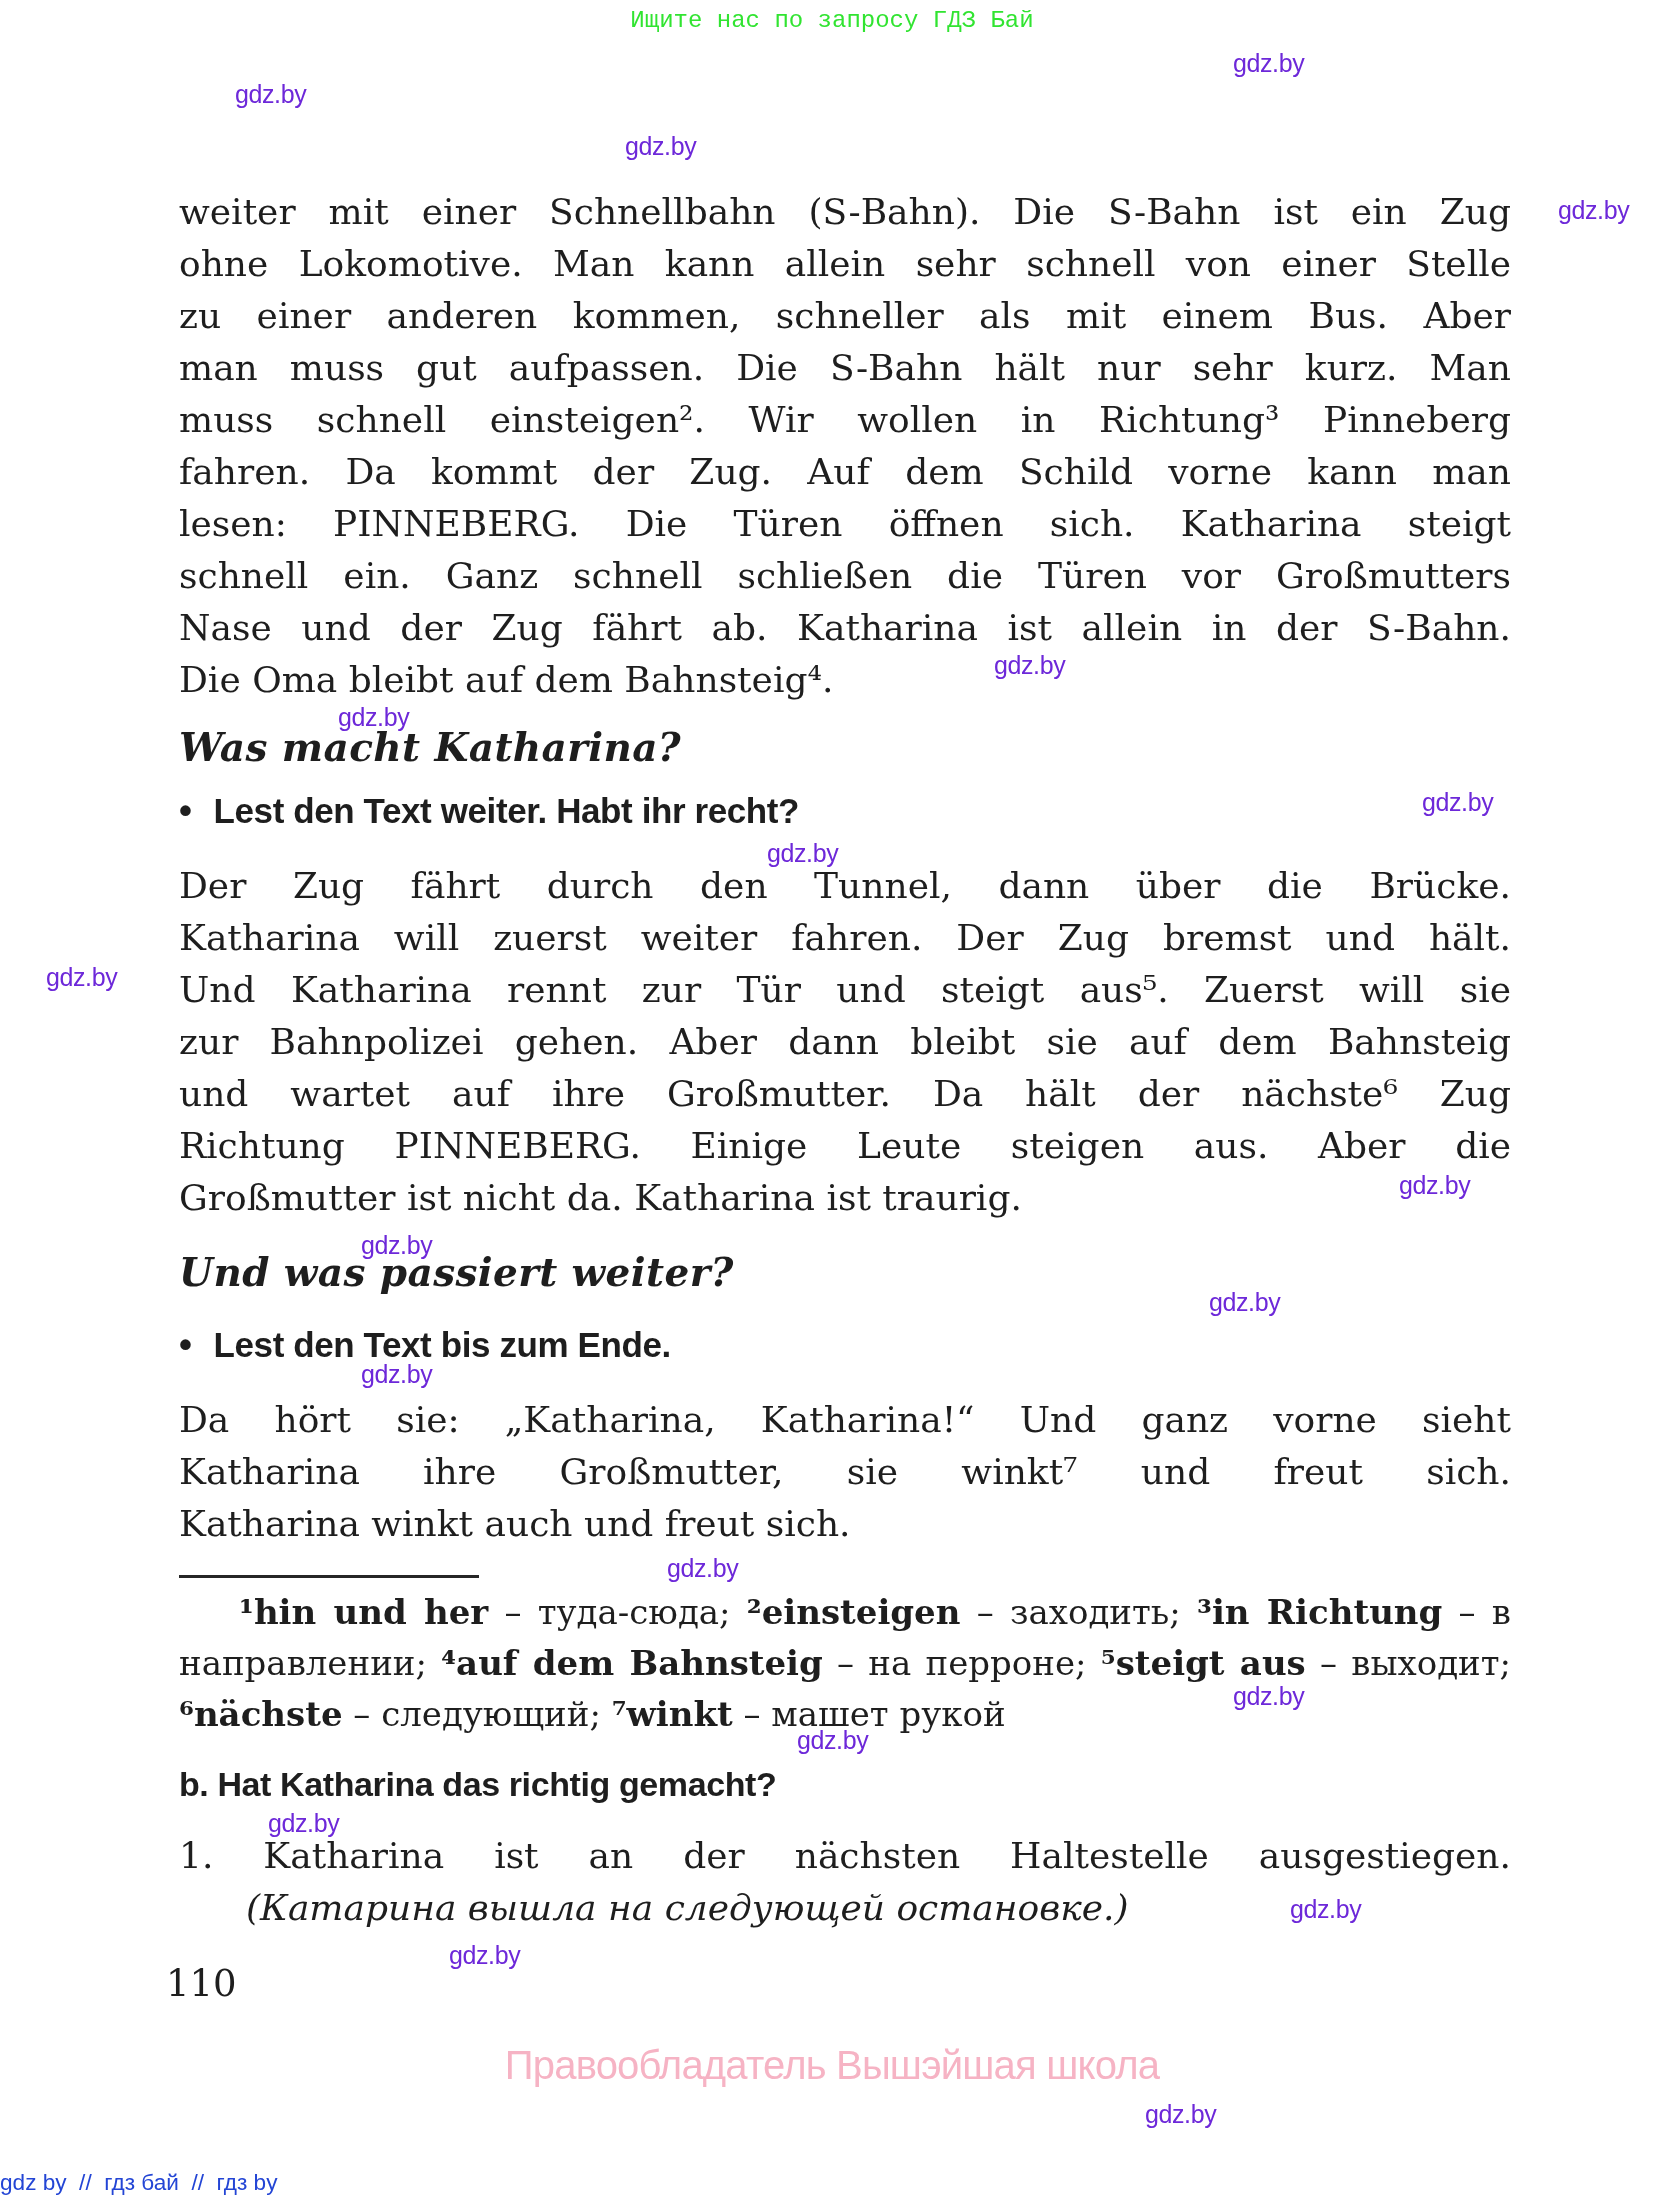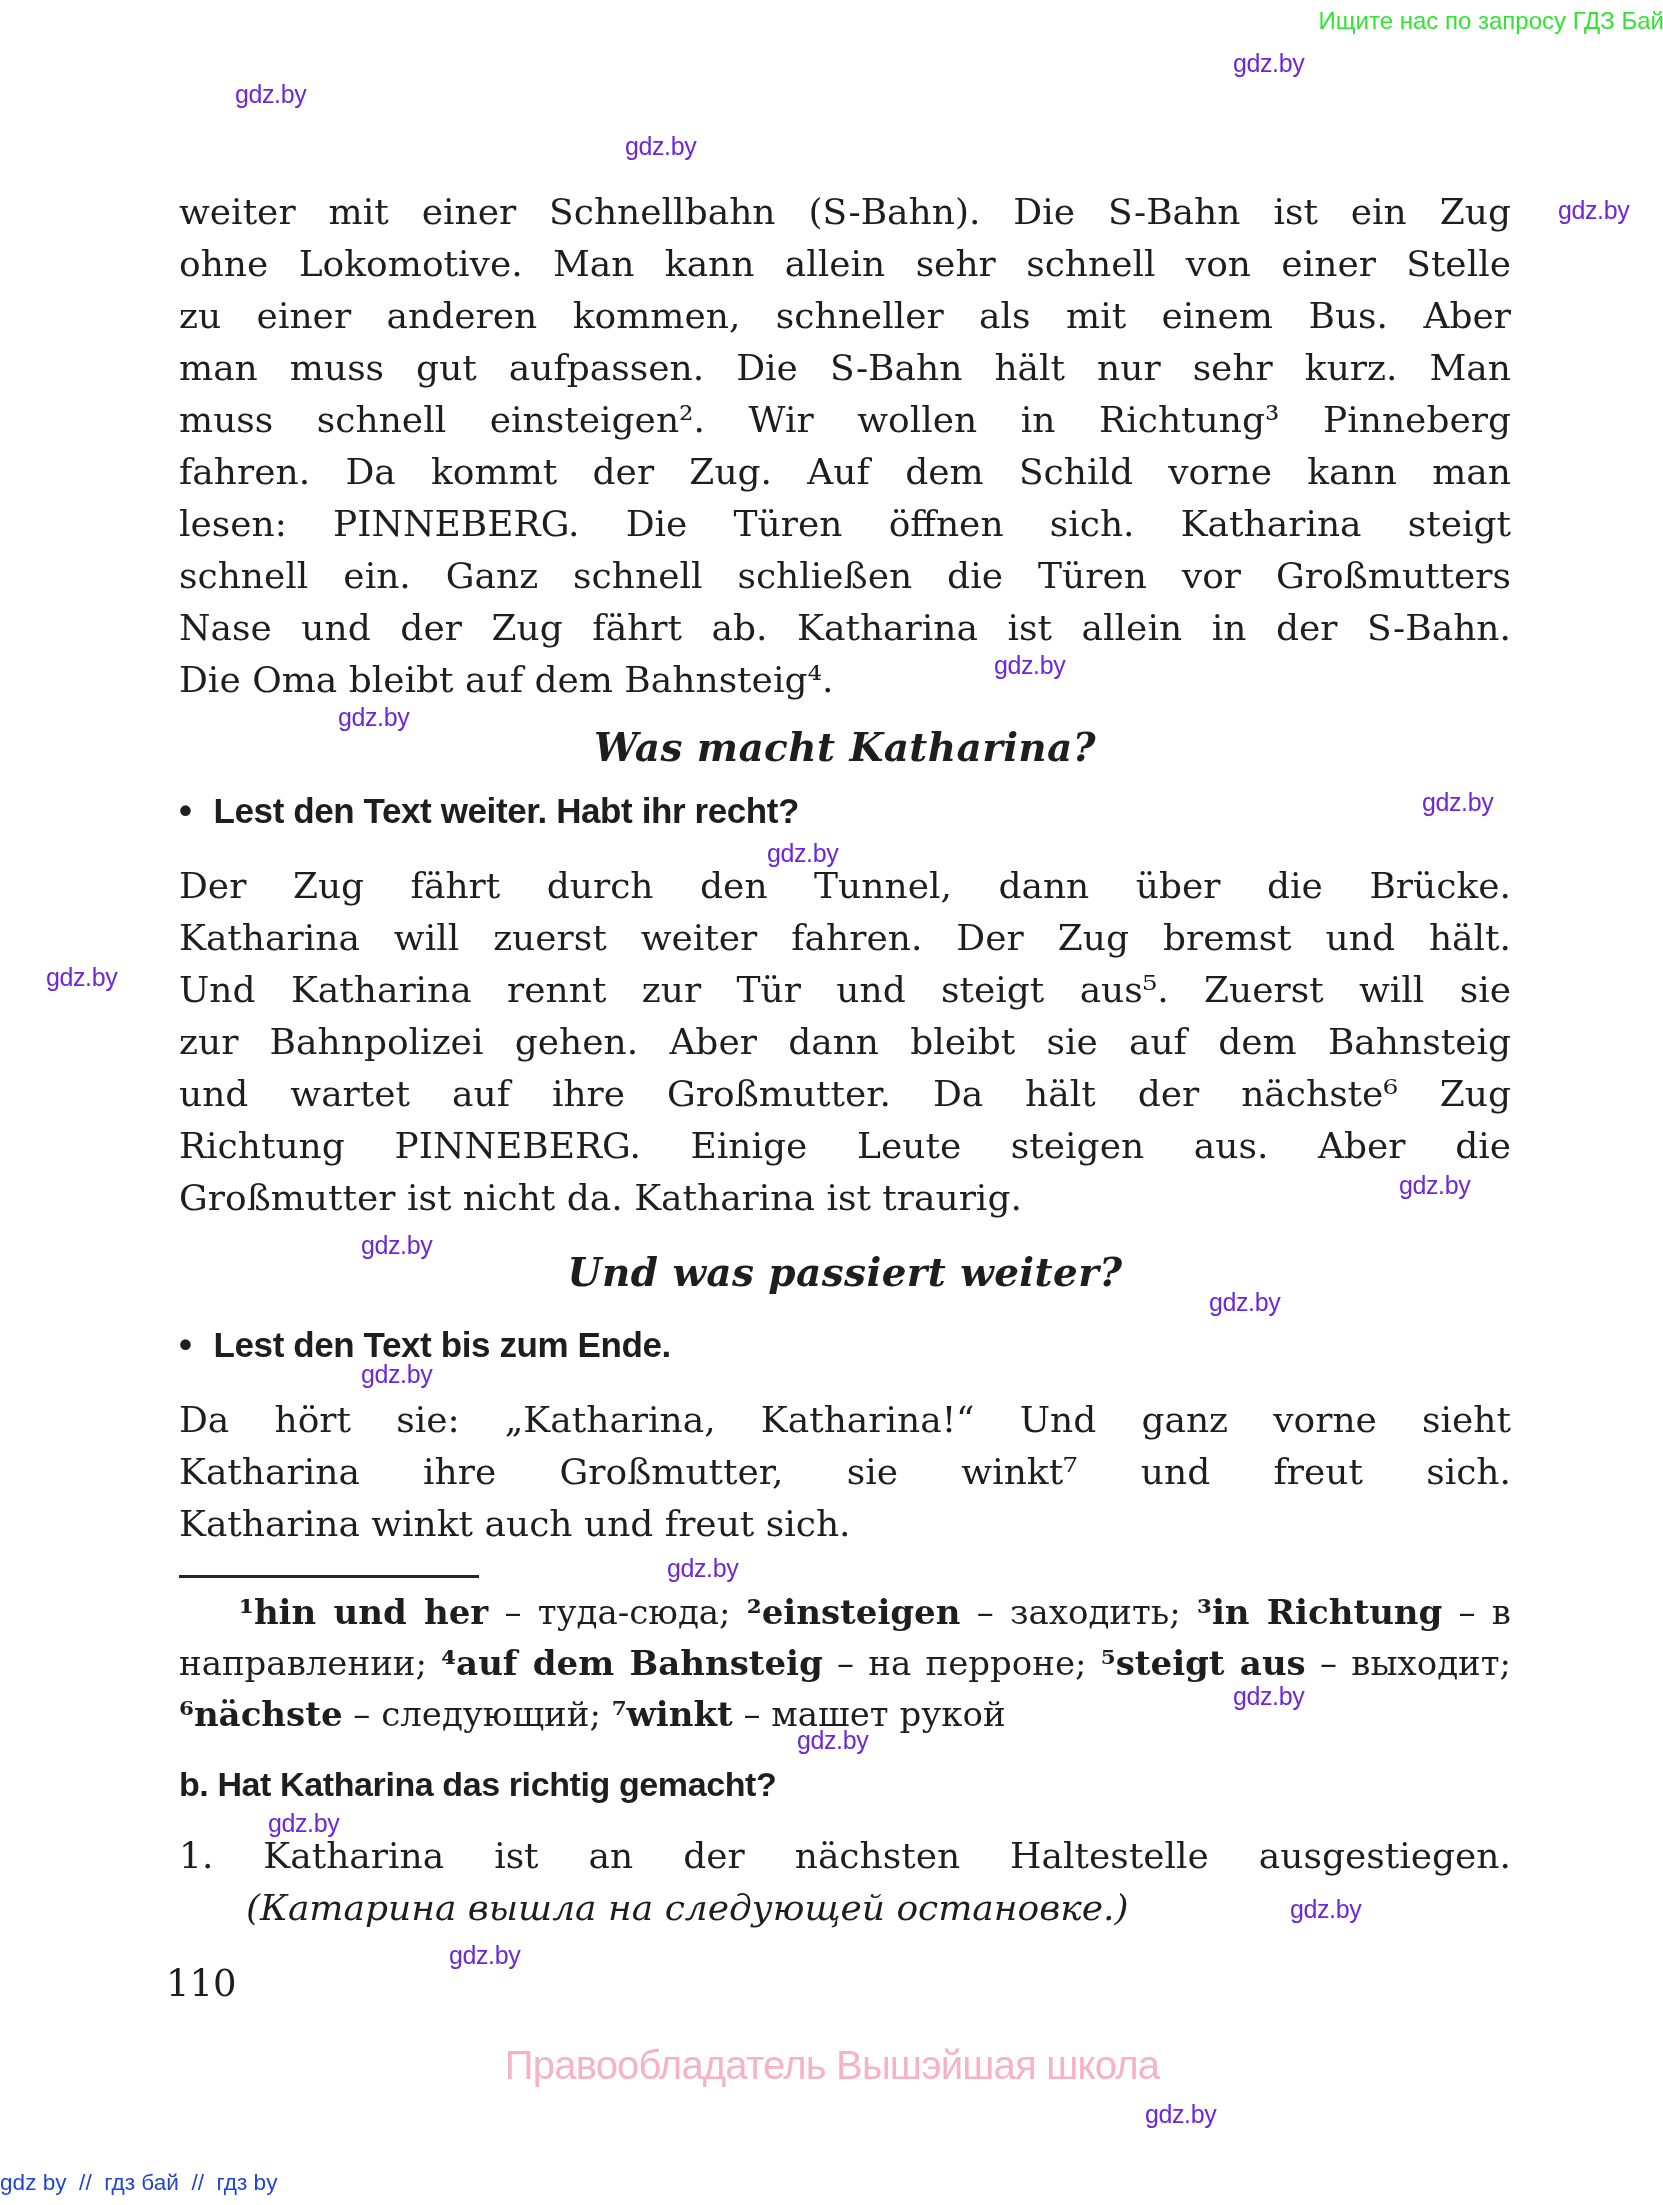--- a/index.html
+++ b/index.html
@@ -8,42 +8,41 @@
     width: 1664px;
     height: 2205px;
     background: #ffffff;
     font-family: "DejaVu Serif", serif;
     color: #1e1e1e;
     overflow: hidden;
   }
   .topnote {
     position: absolute;
     top: 6.7px; left: 0; width: 100%;
-    text-align: right;
-    font-family: Liberation Sans, sans-serif;
+    text-align: center;
+    font-family: Liberation Mono, monospace;
     font-size: 24px;
     color: #31e431;
   }
   .wm {
     position: absolute;
     font-family: "Liberation Sans", sans-serif;
     font-size: 25px;
     color: #6d28d9;
     letter-spacing: -0.4px;
     white-space: nowrap;
   }
   .block { position: absolute; left: 179px; width: 1332px; }
   .para { font-size: 36px; line-height: 52px; }
   .tline { text-align: justify; text-align-last: justify; }
   .tline.lastline { text-align-last: left; }
   .heading {
     font-size: 39px;
     font-weight: bold;
     font-style: italic;
-    text-align: center;
     line-height: 52px;
     letter-spacing: 0.4px;
   }
   .task {
     font-family: "Liberation Sans", sans-serif;
     font-weight: bold;
     font-size: 35px;
     line-height: 47px;
     letter-spacing: -0.4px;
     white-space: nowrap;

